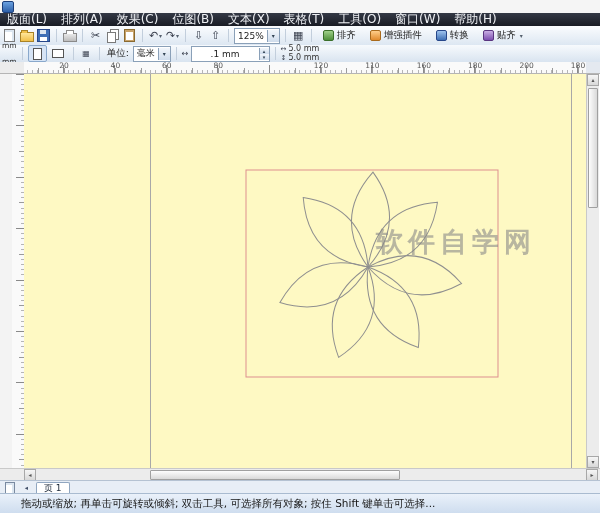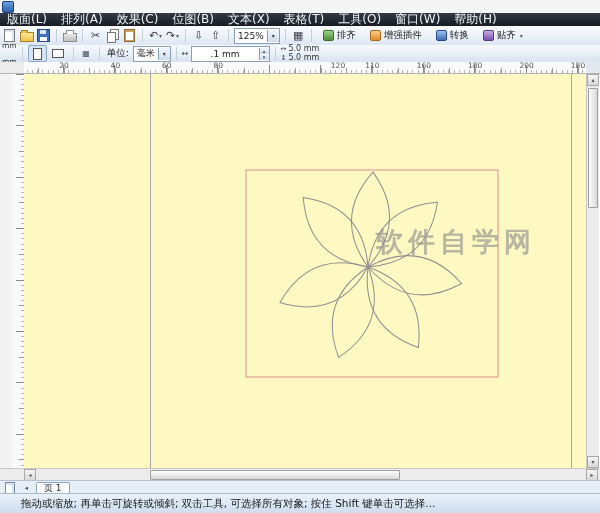--- a/index.html
+++ b/index.html
@@ -273,21 +273,21 @@
 
 <div class="band" id="ruler-row">
   <div id="ruler-corner"></div>
   <div id="h-ruler">
       <div id="h-ruler-numbers" style="position:absolute;inset:0;">
         <span class="rnum" style="left: 40px;">20</span>
         <span class="rnum" style="left: 91.4px;">40</span>
         <span class="rnum" style="left: 142.8px;">60</span>
         <span class="rnum" style="left: 194.2px;">80</span>
         <span class="rnum" style="left: 245.6px; margin-top: 25px;">100</span>
-        <span class="rnum" style="left: 314px;">120</span>
+        <span class="rnum" style="left: 297px;">120</span>
         <span class="rnum" style="left: 348.4px;">110</span>
         <span class="rnum" style="left: 399.8px;">160</span>
         <span class="rnum" style="left: 451.2px;">180</span>
         <span class="rnum" style="left: 502.6px;">200</span>
         <span class="rnum" style="left: 554px;">180</span>
       </div>
     </div>
   <div id="ruler-right-fill"></div>
 </div>
 

